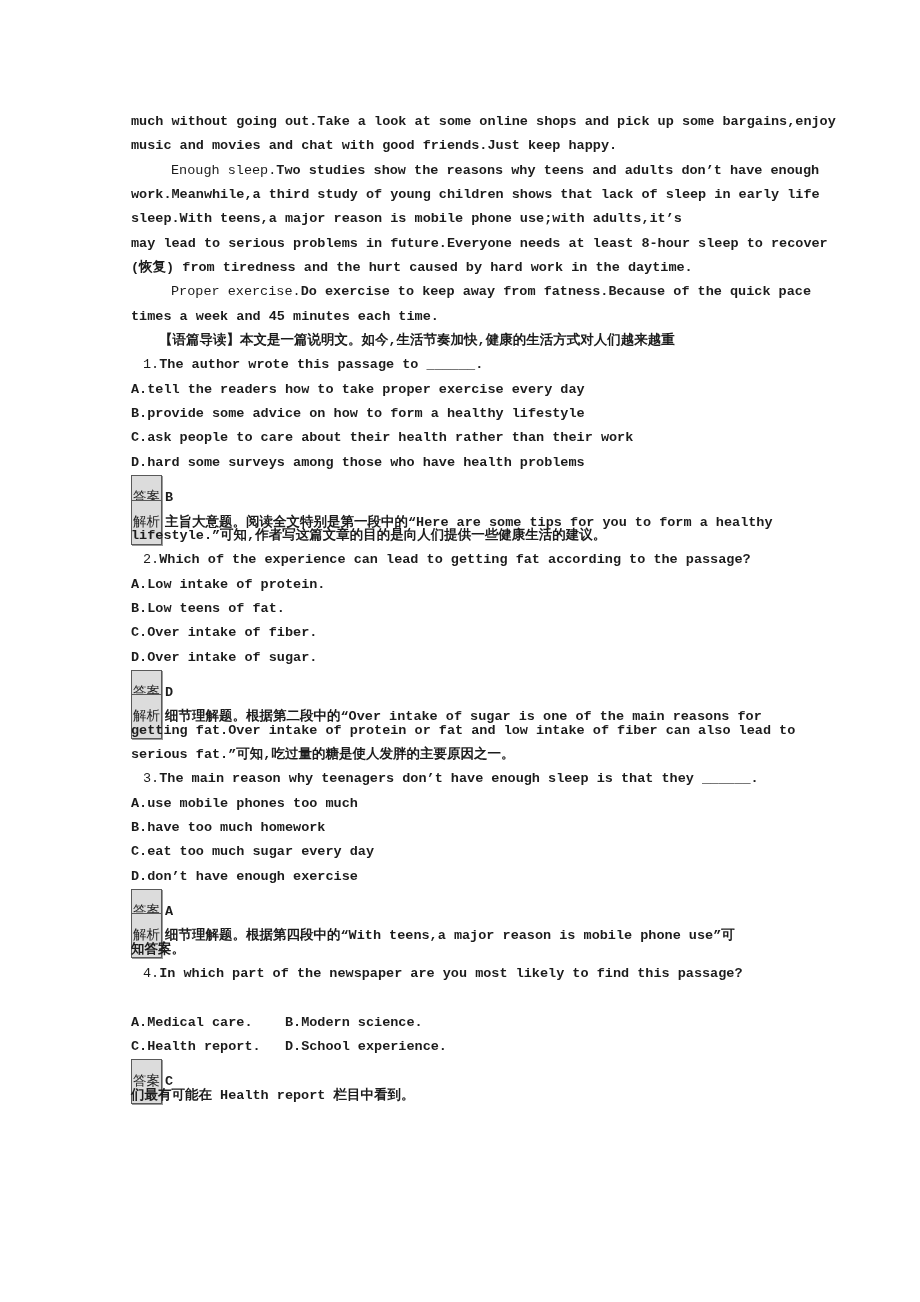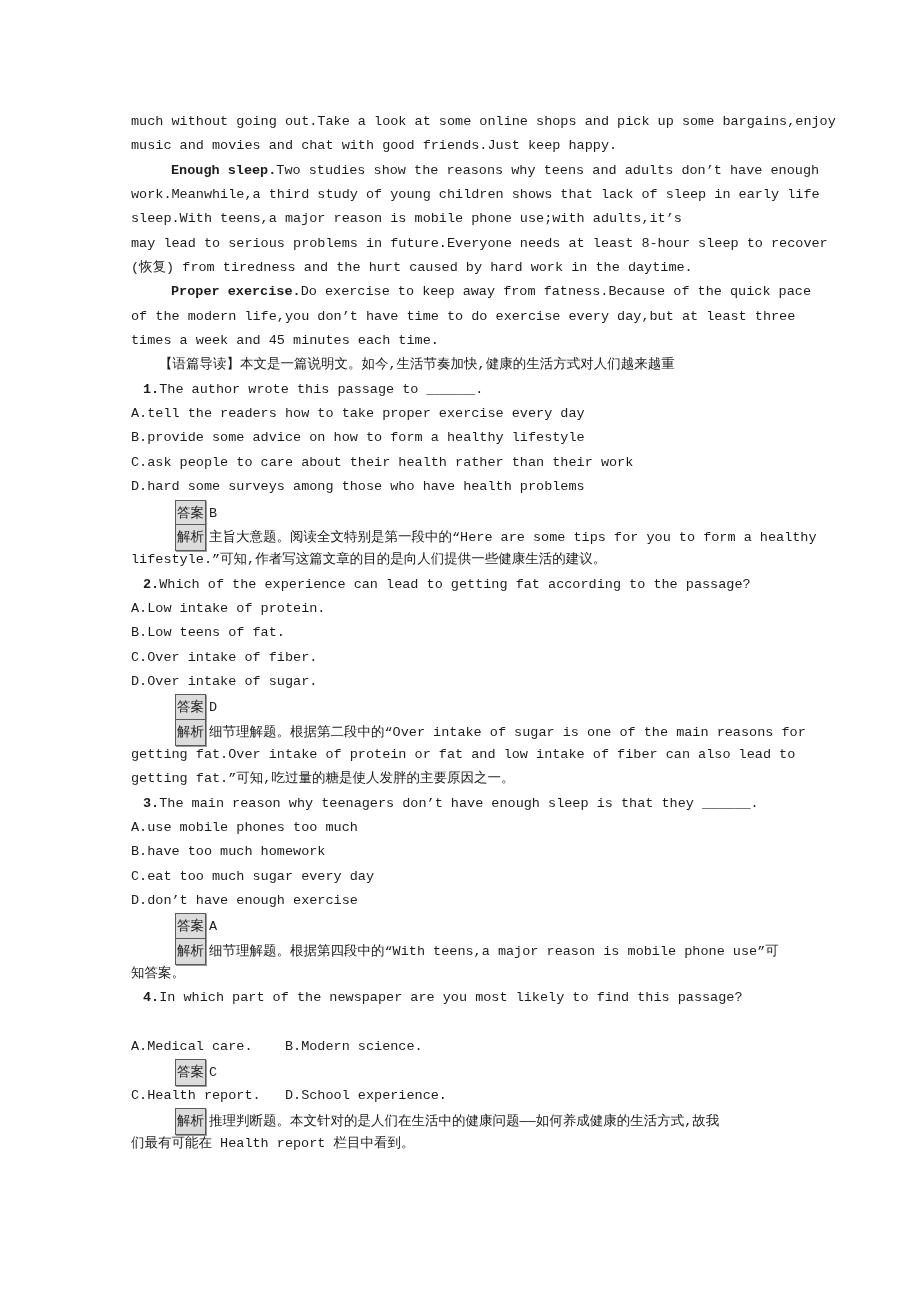--- a/index.html
+++ b/index.html
@@ -20,76 +20,73 @@
   }
   .doc{
     padding:110px 0 0 131px;
   }
   .line{
     height:24.35px;
     line-height:24.35px;
     white-space:pre;
   }
   .line.indent{padding-left:28px;}
-  .seg-normal{font-weight:normal;}
-  .seg-bold{font-weight:bold;padding-left:12px;}
+  .seg-normal{font-weight:bold;}
+  .seg-bold{font-weight:normal;padding-left:12px;}
   .seg-box{
     display:inline-block;
     background:var(--tag-bg);
     border:1px solid var(--tag-border);
     box-shadow:1px 1px 0 var(--tag-shadow);
     line-height:17px;
-    padding:4px 1px;
+    padding:13px 1px;
     margin-right:3px;
     vertical-align:baseline;
-    margin-left:44px;
   }
 </style>
 </head>
 <body>
 
 <div class="doc">
   <div id="doc-lines">
       <div class="line"><span class="seg-normal">much without going out.Take a look at some online shops and pick up some bargains,enjoy</span></div>
       <div class="line"><span class="seg-normal">music and movies and chat with good friends.Just keep happy.</span></div>
       <div class="line indent"><span class="seg-bold">Enough sleep.</span><span class="seg-normal">Two studies show the reasons why teens and adults don’t have enough</span></div>
       <div class="line"><span class="seg-normal">work.Meanwhile,a third study of young children shows that lack of sleep in early life</span></div>
       <div class="line"><span class="seg-normal">sleep.With teens,a major reason is mobile phone use;with adults,it’s</span></div>
       <div class="line"><span class="seg-normal">may lead to serious problems in future.Everyone needs at least 8-hour sleep to recover</span></div>
       <div class="line"><span class="seg-normal">(恢复) from tiredness and the hurt caused by hard work in the daytime.</span></div>
       <div class="line indent"><span class="seg-bold">Proper exercise.</span><span class="seg-normal">Do exercise to keep away from fatness.Because of the quick pace</span></div>
-      <div class="line"><span class="seg-normal">of the modern life,you don’t have time to do exercise every day,but at least three</span></div>
       <div class="line"><span class="seg-normal">times a week and 45 minutes each time.</span></div>
       <div class="line indent"><span class="seg-normal">【语篇导读】本文是一篇说明文。如今,生活节奏加快,健康的生活方式对人们越来越重</span></div>
       <div class="line"><span class="seg-bold">1.</span><span class="seg-normal">The author wrote this passage to ______.</span></div>
       <div class="line"><span class="seg-normal">A.tell the readers how to take proper exercise every day</span></div>
       <div class="line"><span class="seg-normal">B.provide some advice on how to form a healthy lifestyle</span></div>
       <div class="line"><span class="seg-normal">C.ask people to care about their health rather than their work</span></div>
       <div class="line"><span class="seg-normal">D.hard some surveys among those who have health problems</span></div>
       <div class="line"><span class="seg-box">答案</span><span class="seg-normal">B</span></div>
       <div class="line"><span class="seg-box">解析</span><span class="seg-normal">主旨大意题。阅读全文特别是第一段中的“Here are some tips for you to form a healthy</span></div>
       <div class="line"><span class="seg-normal">lifestyle.”可知,作者写这篇文章的目的是向人们提供一些健康生活的建议。</span></div>
       <div class="line"><span class="seg-bold">2.</span><span class="seg-normal">Which of the experience can lead to getting fat according to the passage?</span></div>
       <div class="line"><span class="seg-normal">A.Low intake of protein.</span></div>
       <div class="line"><span class="seg-normal">B.Low teens of fat.</span></div>
       <div class="line"><span class="seg-normal">C.Over intake of fiber.</span></div>
       <div class="line"><span class="seg-normal">D.Over intake of sugar.</span></div>
       <div class="line"><span class="seg-box">答案</span><span class="seg-normal">D</span></div>
       <div class="line"><span class="seg-box">解析</span><span class="seg-normal">细节理解题。根据第二段中的“Over intake of sugar is one of the main reasons for</span></div>
       <div class="line"><span class="seg-normal">getting fat.Over intake of protein or fat and low intake of fiber can also lead to</span></div>
-      <div class="line"><span class="seg-normal">getting fat.”可知,吃过量的糖是使人发胖的主要原因之一。</span></div>
+      <div class="line"><span class="seg-normal">serious fat.”可知,吃过量的糖是使人发胖的主要原因之一。</span></div>
       <div class="line"><span class="seg-bold">3.</span><span class="seg-normal">The main reason why teenagers don’t have enough sleep is that they ______.</span></div>
       <div class="line"><span class="seg-normal">A.use mobile phones too much</span></div>
       <div class="line"><span class="seg-normal">B.have too much homework</span></div>
       <div class="line"><span class="seg-normal">C.eat too much sugar every day</span></div>
       <div class="line"><span class="seg-normal">D.don’t have enough exercise</span></div>
       <div class="line"><span class="seg-box">答案</span><span class="seg-normal">A</span></div>
       <div class="line"><span class="seg-box">解析</span><span class="seg-normal">细节理解题。根据第四段中的“With teens,a major reason is mobile phone use”可</span></div>
       <div class="line"><span class="seg-normal">知答案。</span></div>
       <div class="line"><span class="seg-bold">4.</span><span class="seg-normal">In which part of the newspaper are you most likely to find this passage?</span></div>
       <div class="line"></div>
       <div class="line"><span class="seg-normal">A.Medical care.    B.Modern science.</span></div>
+      <div class="line"><span class="seg-normal">C.Health report.   D.School experience.</span></div>
       <div class="line"><span class="seg-box">答案</span><span class="seg-normal">C</span></div>
-      <div class="line"><span class="seg-normal">C.Health report.   D.School experience.</span></div>
-      <div class="line"><span class="seg-box">解析</span><span class="seg-normal">推理判断题。本文针对的是人们在生活中的健康问题——如何养成健康的生活方式,故我</span></div>
       <div class="line"><span class="seg-normal">们最有可能在 Health report 栏目中看到。</span></div>
     </div>
 </div>
 
 </body></html>

